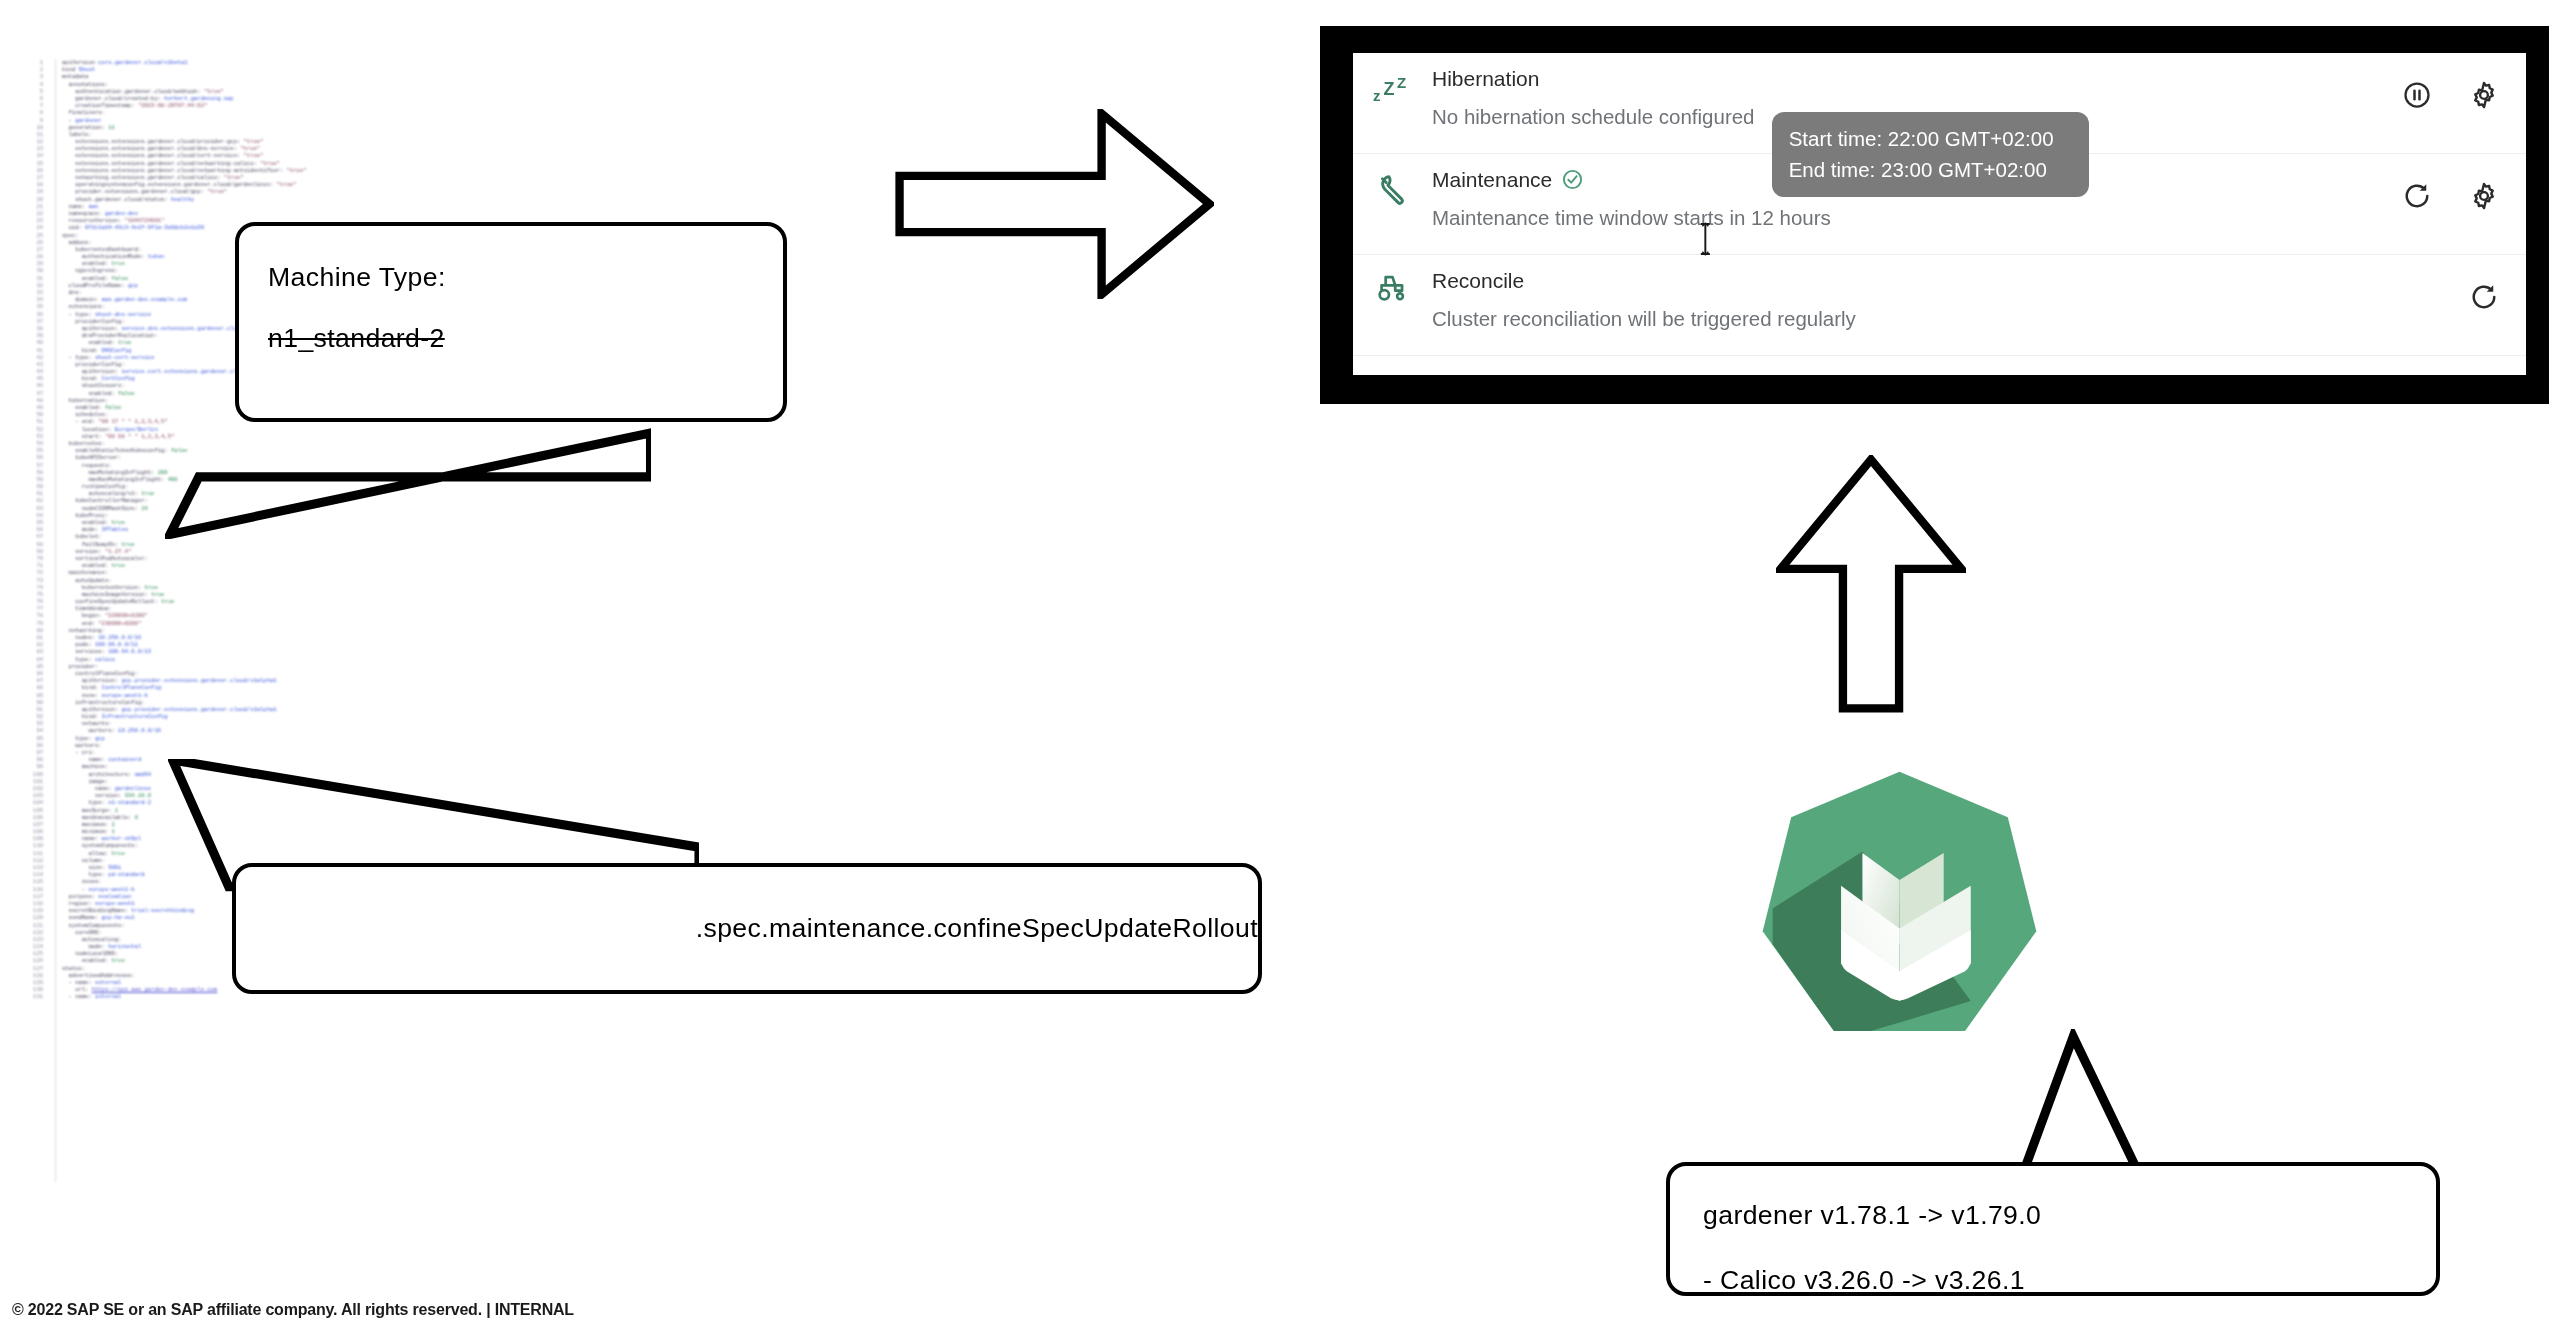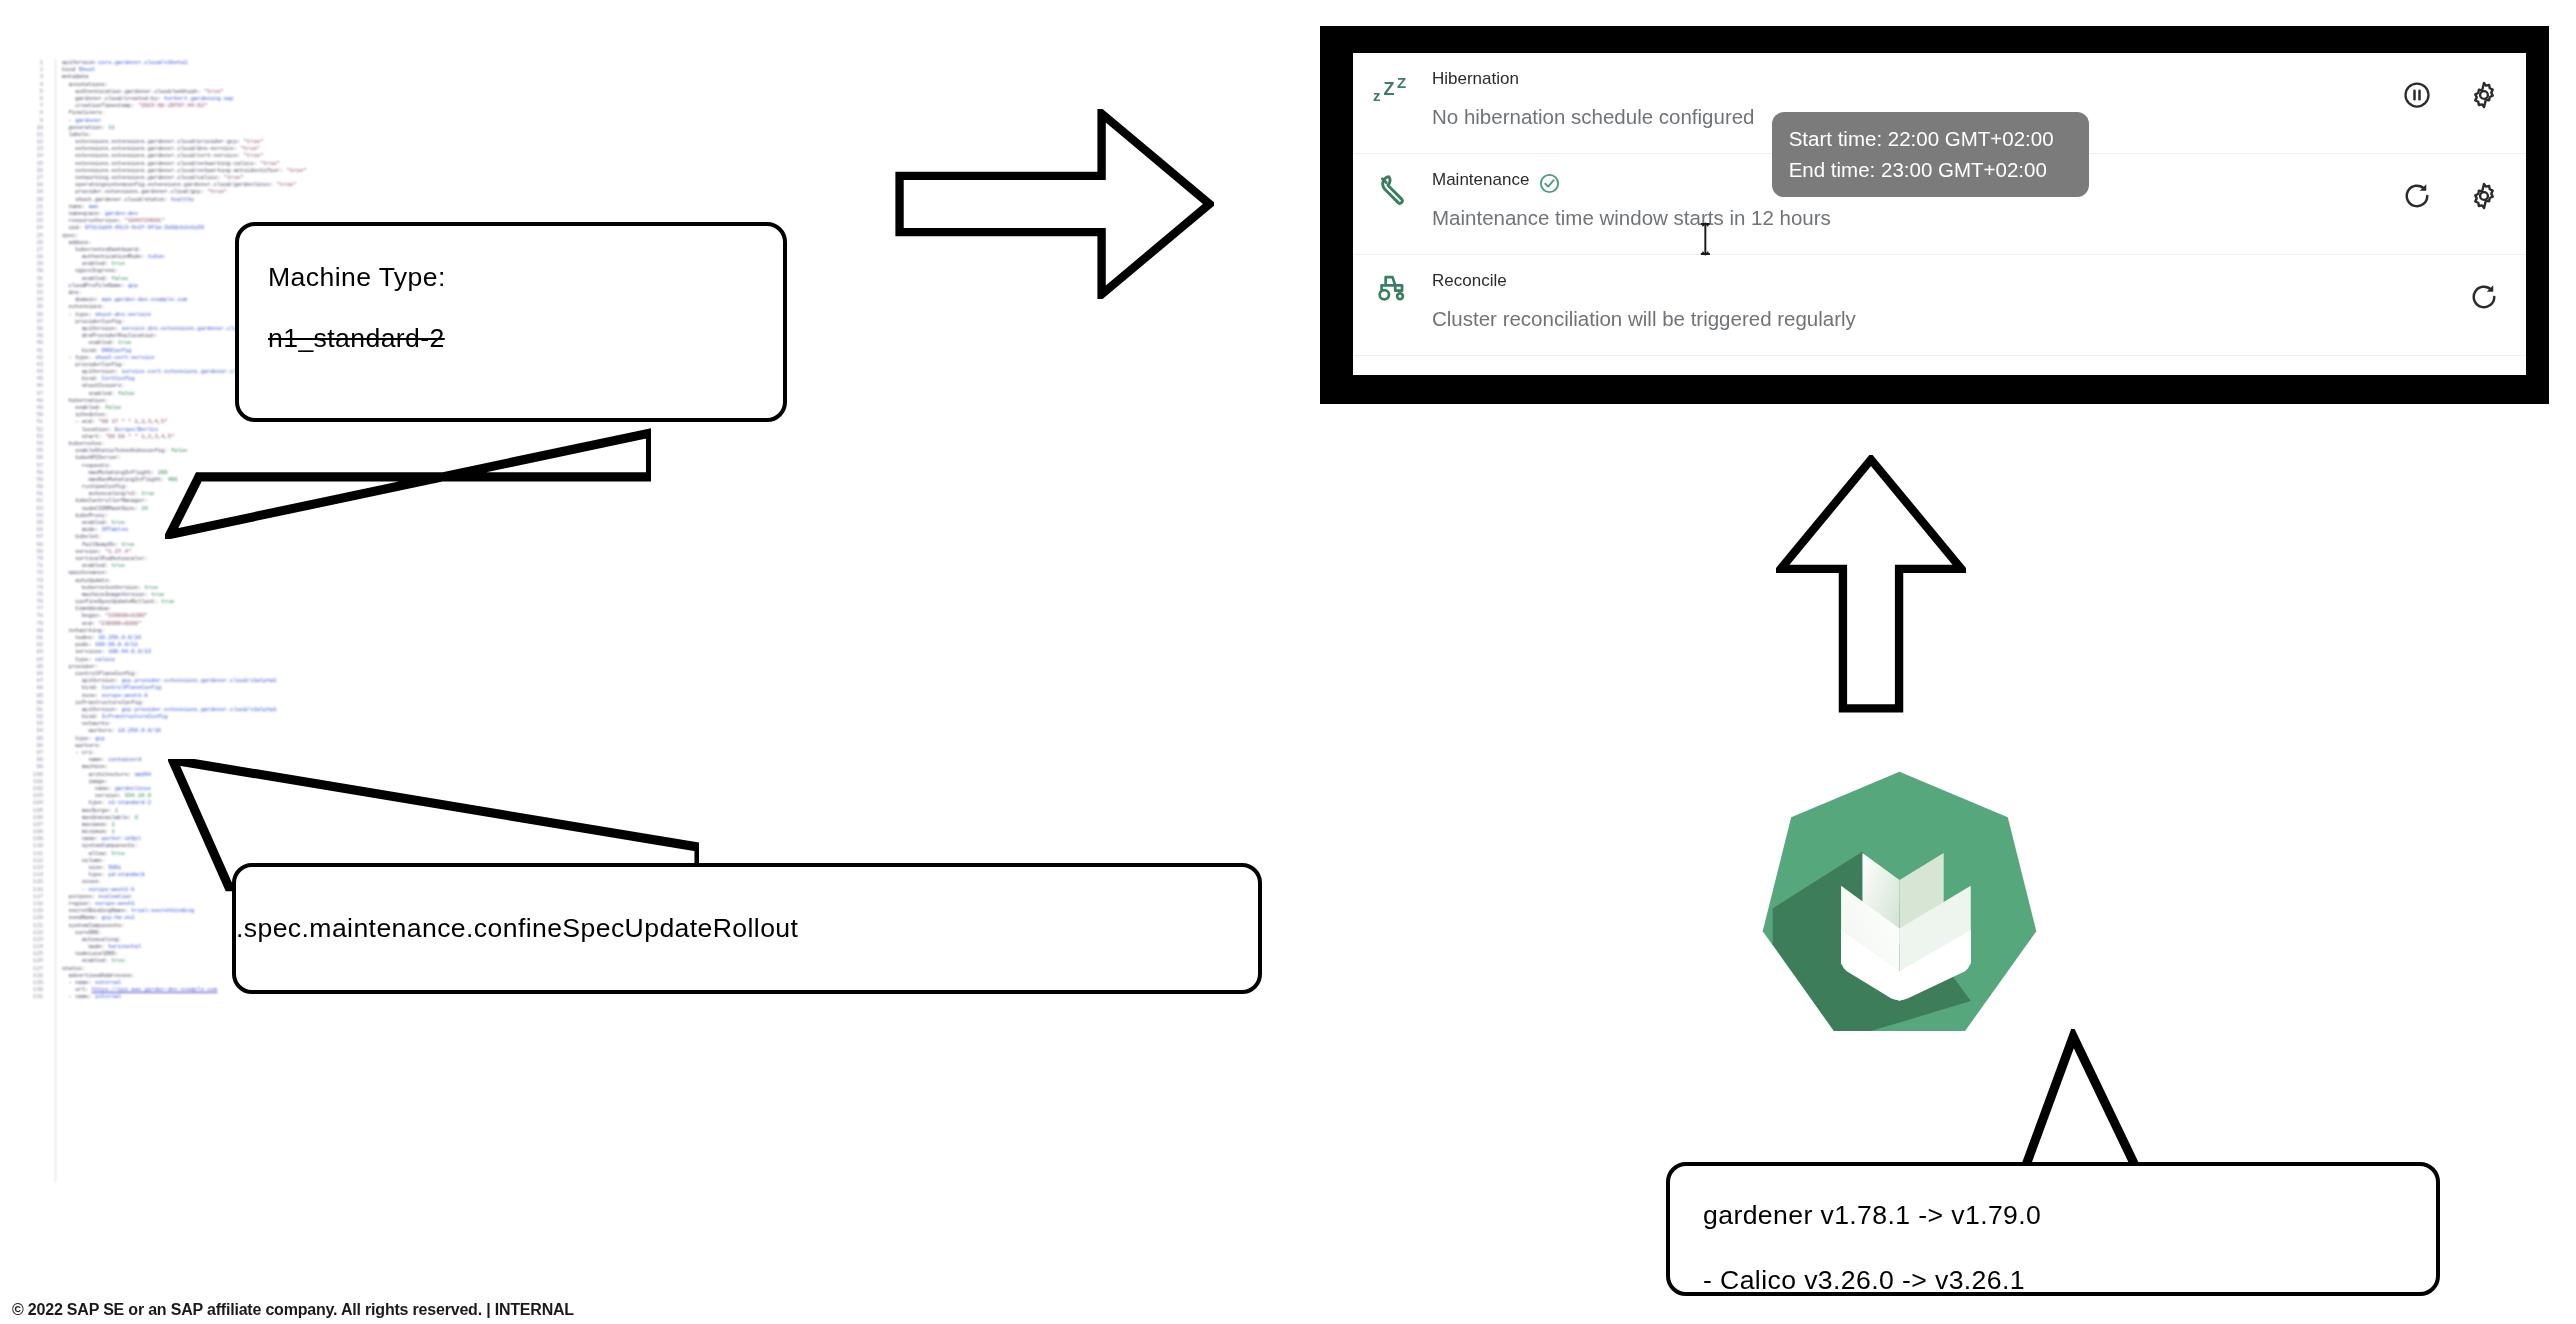--- a/index.html
+++ b/index.html
@@ -70,21 +70,21 @@
     left: 235px; top: 222px;
     width: 552px; height: 200px;
     padding: 21px 0 0 29px;
   }
   #bubble-machine-type .line { font-size: 26.6px; line-height: 61px; letter-spacing: 0.4px; }
   .strike { text-decoration: line-through; text-decoration-thickness: 2.3px; }
 
   #bubble-confine {
     left: 232px; top: 863px;
     width: 1030px; height: 131px;
-    display: flex; align-items: center; justify-content: flex-start;
+    display: flex; align-items: center; justify-content: flex-end;
   }
   #bubble-confine .line { font-size: 26.6px; letter-spacing: 0.4px; }
 
   #bubble-versions {
     left: 1666px; top: 1162px;
     width: 774px; height: 134px;
     padding: 16.7px 0 0 33px;
   }
   #bubble-versions .line { font-size: 26.6px; line-height: 65px; letter-spacing: 0.4px; }
 
@@ -123,25 +123,25 @@
     width: 79px;
     flex: 0 0 79px;
     display: flex;
     align-items: center;
     justify-content: center;
     padding-top: 18px;
     color: #3a7d62;
   }
   .row-body { flex: 1 1 auto; padding-top: 10.6px; }
   .row-title {
-    font-size: 17px;
+    font-size: 21px;
     color: #2b2b2b;
     line-height: 30px;
     display: flex;
-    align-items: flex-end;
+    align-items: center;
     gap: 9px;
   }
   .row-desc {
     font-size: 20.5px;
     color: #6f7377;
     line-height: 27px;
     margin-top: 9px;
   }
   .row-actions {
     flex: 0 0 auto;

